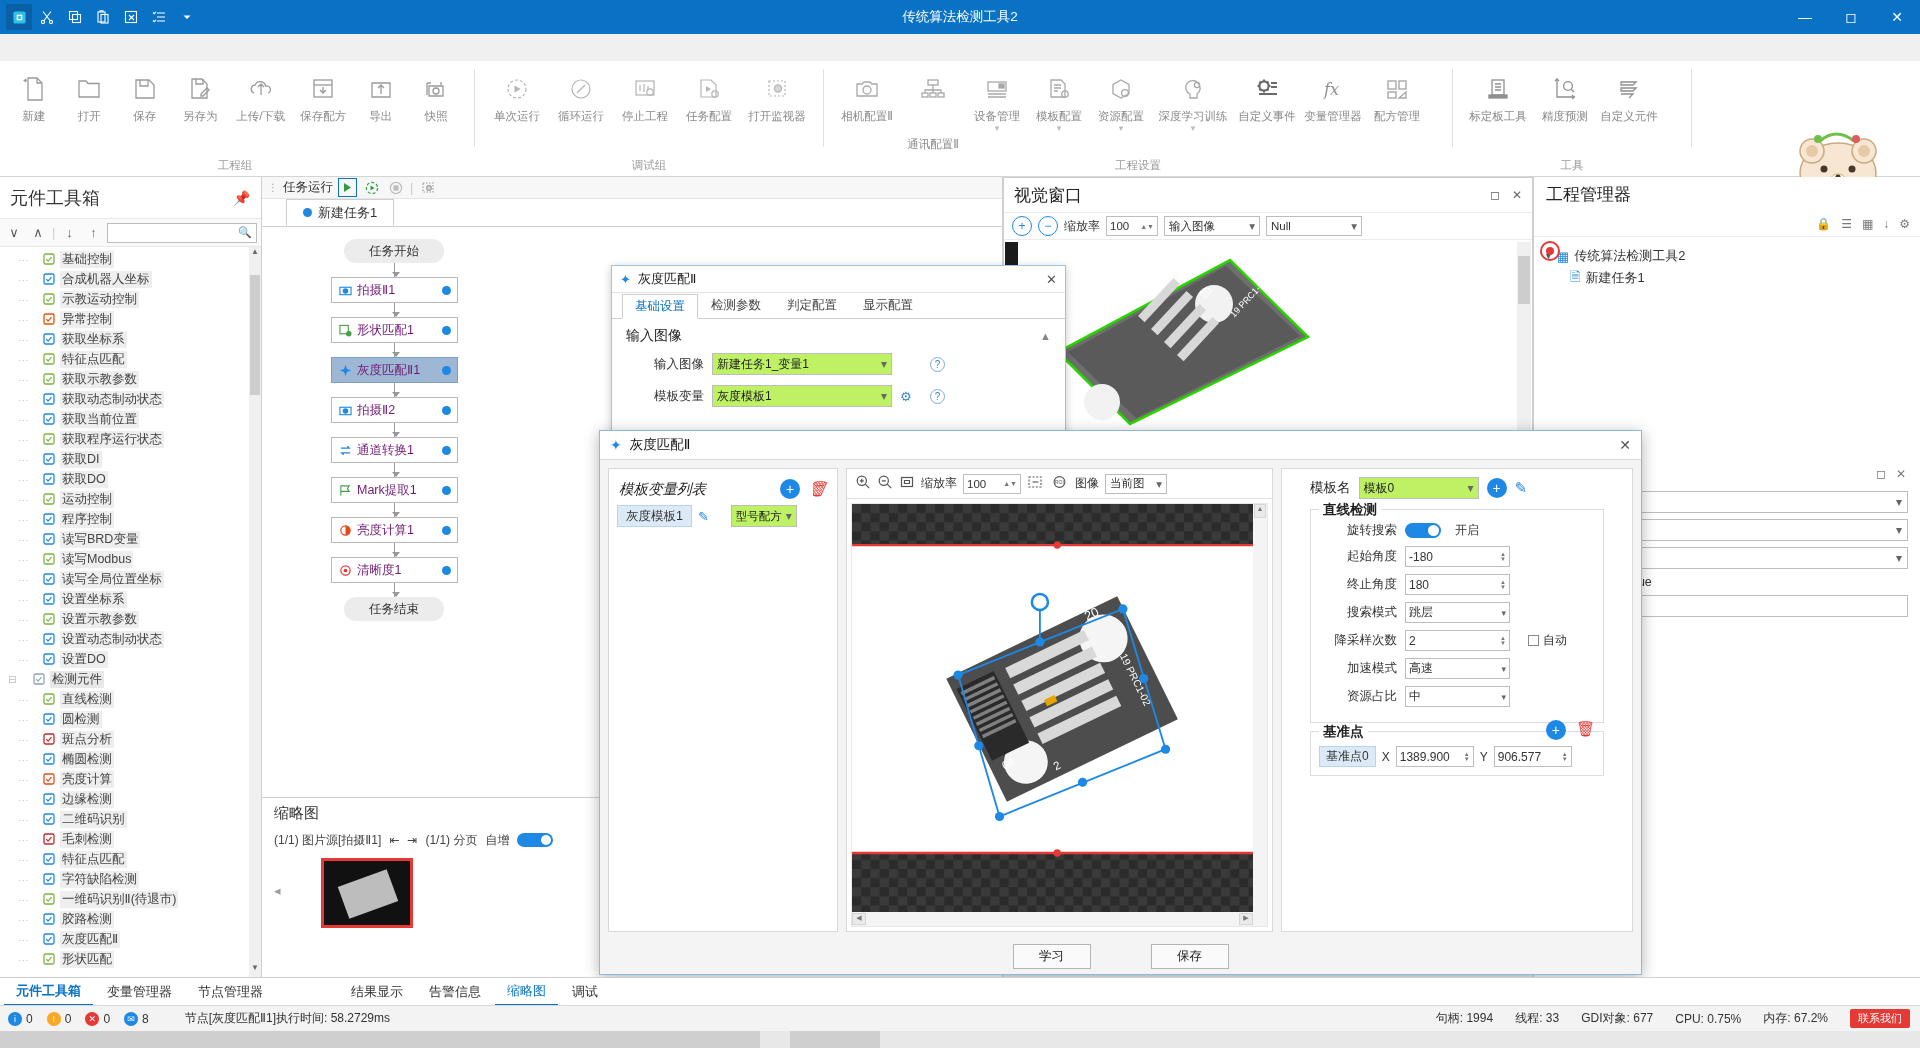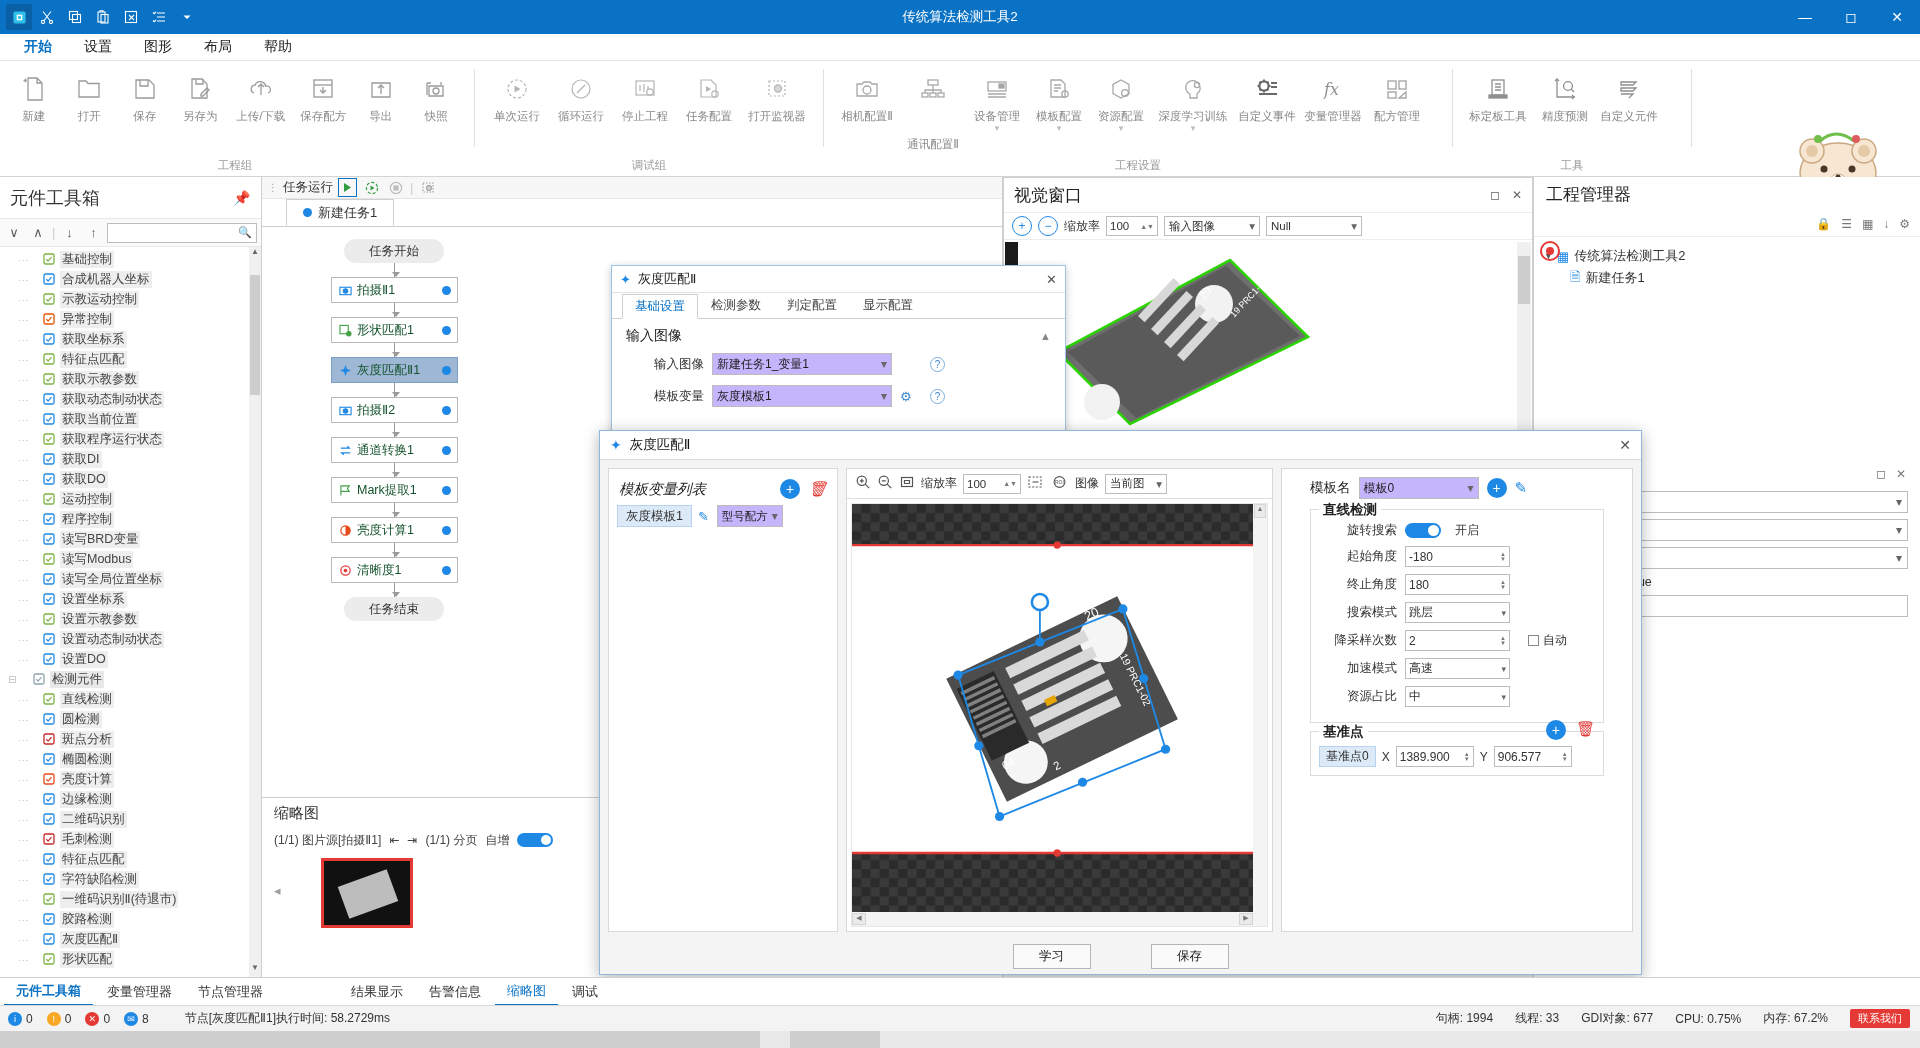--- a/index.html
+++ b/index.html
@@ -116,21 +116,21 @@
   .flow { padding-top:12px; display:flex; flex-direction:column; align-items:flex-start; padding-left:60px; }
   .pill {
     width:100px; height:24px; border-radius:12px; background:#ececec;
     display:flex; align-items:center; justify-content:center;
     font-size:12.5px; color:#333; margin-left:22px;
   }
   .arrow { width:1px; height:14px; border-left:1px solid #999; margin-left:72px; position:relative; }
   .arrow:after { content:''; position:absolute; left:-3.5px; bottom:0; border-left:4px solid transparent; border-right:4px solid transparent; border-top:5px solid #999; }
   .node {
     width:127px; height:26px; border:1px solid #b9b9b9; background:#fff;
-    display:flex; align-items:center; padding:0 6px; gap:5px; font-size:12.5px; color:#14532d;
+    display:flex; align-items:center; padding:0 6px; gap:5px; font-size:12.5px; color:#701a75;
     margin-left:9px;
   }
   .node.sel { background:#9db7d4; border-color:#7e9fc4; }
   .node .nl { flex:1; white-space:nowrap; }
   .node .nic { width:14px; height:14px; display:flex; align-items:center; justify-content:center; }
 
   
   .thumbpanel {
     position:absolute; left:262px; top:797px; width:741px; height:180px;
     background:#fff; border-top:1px solid #cfcfcf; border-right:1px solid #cfcfcf;
@@ -171,21 +171,21 @@
   }
   .dlghead { height:27px; display:flex; align-items:center; gap:7px; padding:0 8px; background:#fff; border-bottom:1px solid #e2e2e2;}
   .dlghead .dt { flex:1; font-size:13px; color:#222; }
   .dlgtabs { height:26px; display:flex; align-items:flex-end; padding-left:10px; border-bottom:1px solid #cfcfcf; }
   .dtab { padding:3px 12px; font-size:12.5px; color:#444; border:1px solid transparent; }
   .dtab.on { background:#fff; border:1px solid #cfcfcf; border-bottom-color:#fff; color:#0a72c4; position:relative; top:1px; }
   .sec { padding:8px 14px 0 14px; }
   .sechead { display:flex; align-items:center; justify-content:space-between; font-size:14px; color:#222; margin-bottom:8px; }
   .frow { display:flex; align-items:center; margin-bottom:10px; gap:8px; }
   .frow .fl { width:78px; text-align:right; font-size:12.5px; color:#333; }
-  .combo { height:22px; border:1px solid #bdbdbd; background:#c4b5fd; display:flex; align-items:center; justify-content:space-between; padding:0 4px; font-size:12px; color:#222; }
+  .combo { height:22px; border:1px solid #bdbdbd; background:#bef264; display:flex; align-items:center; justify-content:space-between; padding:0 4px; font-size:12px; color:#222; }
   .help { width:15px; height:15px; border-radius:50%; border:1px solid #7aaede; color:#3a87d0; font-size:10px; display:flex; align-items:center; justify-content:center;}
 
   
   .dlg2 {
     position:absolute; left:599px; top:430px; width:1043px; height:545px;
     background:#f4f4f4; border:1px solid #8fb8dd; box-shadow:0 3px 14px rgba(0,0,0,.3);
   }
   .dlg2 .head { height:29px; display:flex; align-items:center; gap:8px; padding:0 10px; background:#fff; border-bottom:1px solid #dcdcdc; }
   .dlg2 .head .t { flex:1; font-size:13.5px; color:#111; }
   .dlg2 .body { display:flex; height:480px; padding:8px; gap:8px; }
@@ -291,27 +291,20 @@
       </div>
     </div>
     <div class="title-text">传统算法检测工具2</div>
     <div class="winbtns">
       <div>—</div>
       <div>◻</div>
       <div class="close">✕</div>
     </div>
   </div>
 
-  <div class="menubar">
-    <div class="menuitem sel">开始</div>
-    <div class="menuitem">设置</div>
-    <div class="menuitem">图形</div>
-    <div class="menuitem">布局</div>
-    <div class="menuitem">帮助</div>
-  </div>
 
   <div class="ribbon">
 
     <div class="rgroup" style="width:470px;">
       <div class="ritems">
         <div class="ritem">
           <span class="ico">
             <svg class="ic" width="26" height="28" viewBox="0 0 26 28" fill="none" stroke="#9a9a9a" stroke-width="1.3">
                 <path d="M7 3h9l5 5v17H7z"></path>
                 <path d="M16 3v5h5"></path>
@@ -1288,21 +1281,21 @@
 
       <div class="col-left">
         <div style="display:flex; align-items:center; padding:10px 10px 6px 10px; gap:8px;font-style:italic;">
           <span class="ttl" style="flex:1;">模板变量列表</span>
           <span class="plusbtn">+</span>
           <span style="color:#e53935; font-size:15px;">🗑</span>
         </div>
         <div class="tmplrow">
           <span class="tmplname">灰度模板1</span>
           <span style="color:#1e88e5;">✎</span>
-          <span class="combo" style="width:66px; margin-left:2px;">
+          <span class="combo" style="width:66px; margin-left:16px;">
             <span style="font-size:11.5px;">型号配方</span>
               <span style="color:#666;">▾</span>
           </span>
         </div>
       </div>
 
       <div class="col-mid">
         <div class="imgtoolbar">
           <span style="color:#555;">
             <svg width="16" height="16" viewBox="0 0 16 16" fill="none" stroke="#555" stroke-width="1.2">

